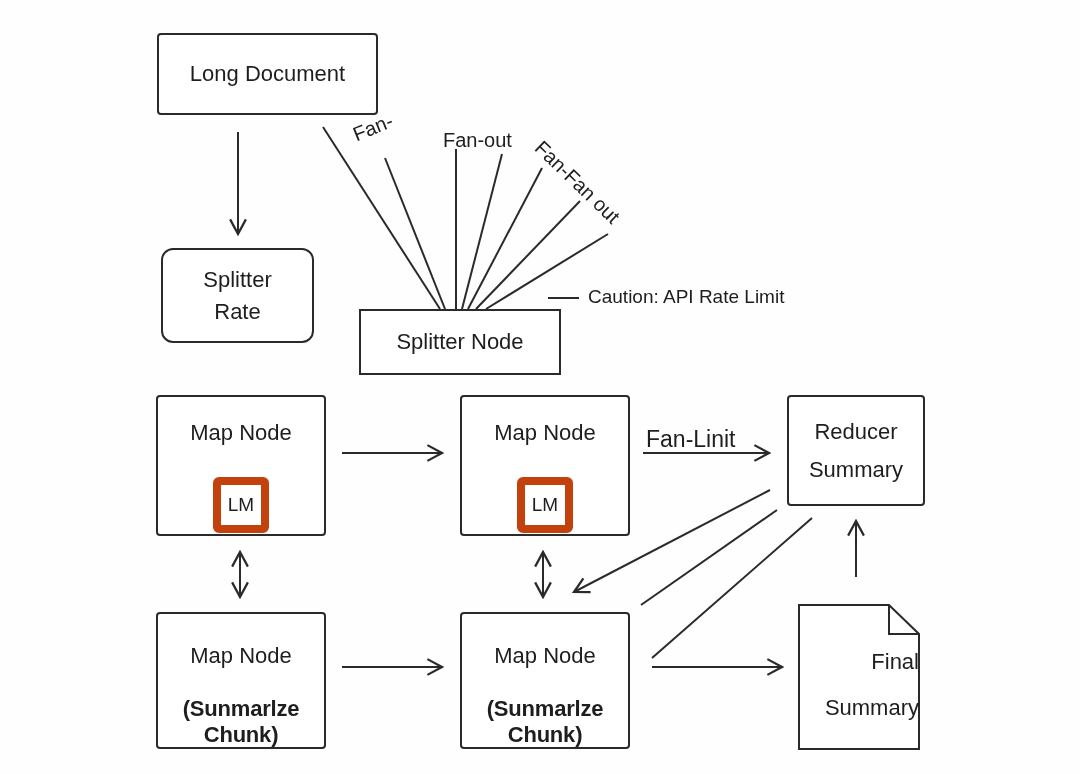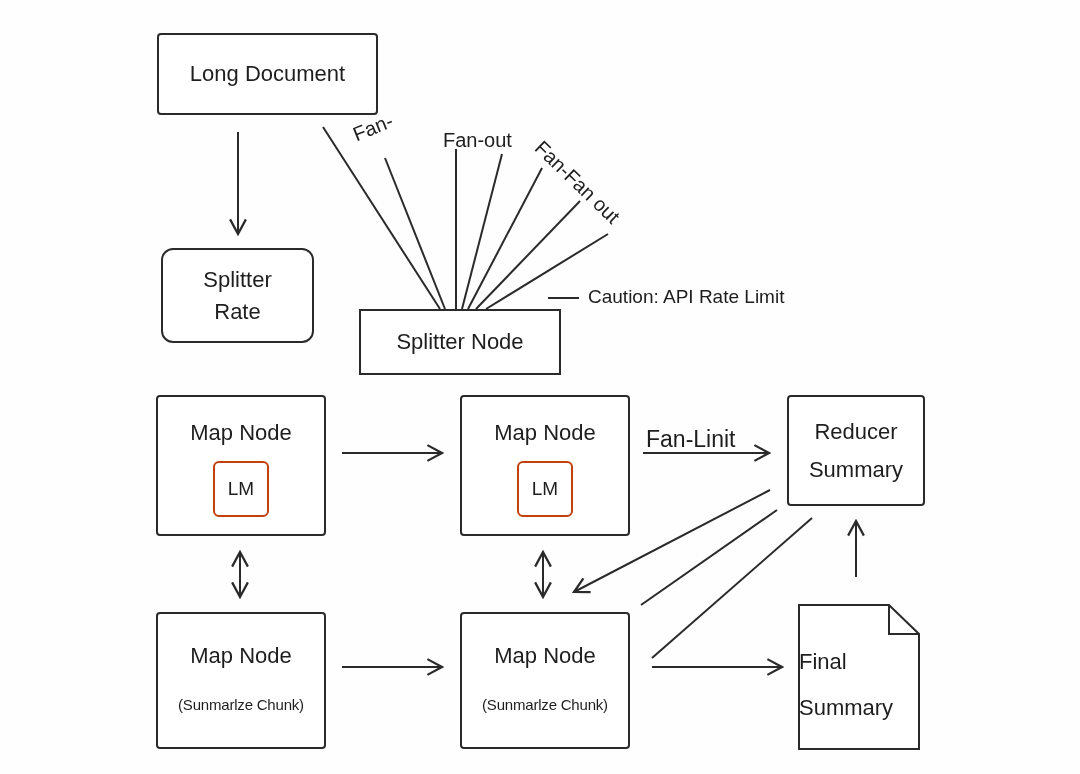--- a/index.html
+++ b/index.html
@@ -4,26 +4,26 @@
 <style>
   html, body { margin: 0; padding: 0; background: #ffffff; }
   body { width: 1080px; height: 774px; position: relative; overflow: hidden;
          font-family: "Liberation Sans", "DejaVu Sans", sans-serif; color: #1e1e1e; }
   .canvas { position: absolute; left: 0; top: 0; width: 1080px; height: 774px; background: #fefefe; }
   svg.wires { position: absolute; left: 0; top: 0; width: 1080px; height: 774px; }
   .node { position: absolute; box-sizing: border-box; border: 2px solid #2a2a2a; border-radius: 4px;
           background: #ffffff; display: flex; flex-direction: column; align-items: center; justify-content: center;
           text-align: center; }
   .node-label { font-size: 22px; line-height: 32px; color: #1e1e1e; }
-  .sub-label { font-size: 15px; color: #1e1e1e; letter-spacing: -0.2px; }
-  .lm-box { width: 56px; height: 56px; box-sizing: border-box; border: 2px solid #c2410c; border-radius: 6px;
-            display: flex; align-items: center; justify-content: center; font-size: 19px; margin-top: 12px; background: #fff; }
+  .sub-label { font-size: 22px; color: #1e1e1e; letter-spacing: -0.2px; font-weight: bold; }
+  .lm-box { width: 56px; height: 56px; box-sizing: border-box; border: 8px solid #c2410c; border-radius: 6px;
+            display: flex; align-items: center; justify-content: center; font-size: 19px; margin-top: 28px; background: #fff; }
   .edge-label { position: absolute; font-size: 20px; color: #1e1e1e; white-space: nowrap; }
   .doc { position: absolute; }
-  .doc-text { position: absolute; left: 0; width: 100%; text-align: left; font-size: 22px; color: #1e1e1e; }
+  .doc-text { position: absolute; left: 0; width: 100%; text-align: right; font-size: 22px; color: #1e1e1e; }
 </style>
 </head>
 <body>
 
 <div class="canvas">
 
   <svg class="wires" viewBox="0 0 1080 774">
     <defs>
       <marker id="arr" viewBox="0 0 12 12" refX="11" refY="6" markerWidth="12" markerHeight="12" markerUnits="userSpaceOnUse" orient="auto">
         <path d="M1,1 L11,6 L1,11" fill="none" stroke="#2a2a2a" stroke-width="2"></path>

